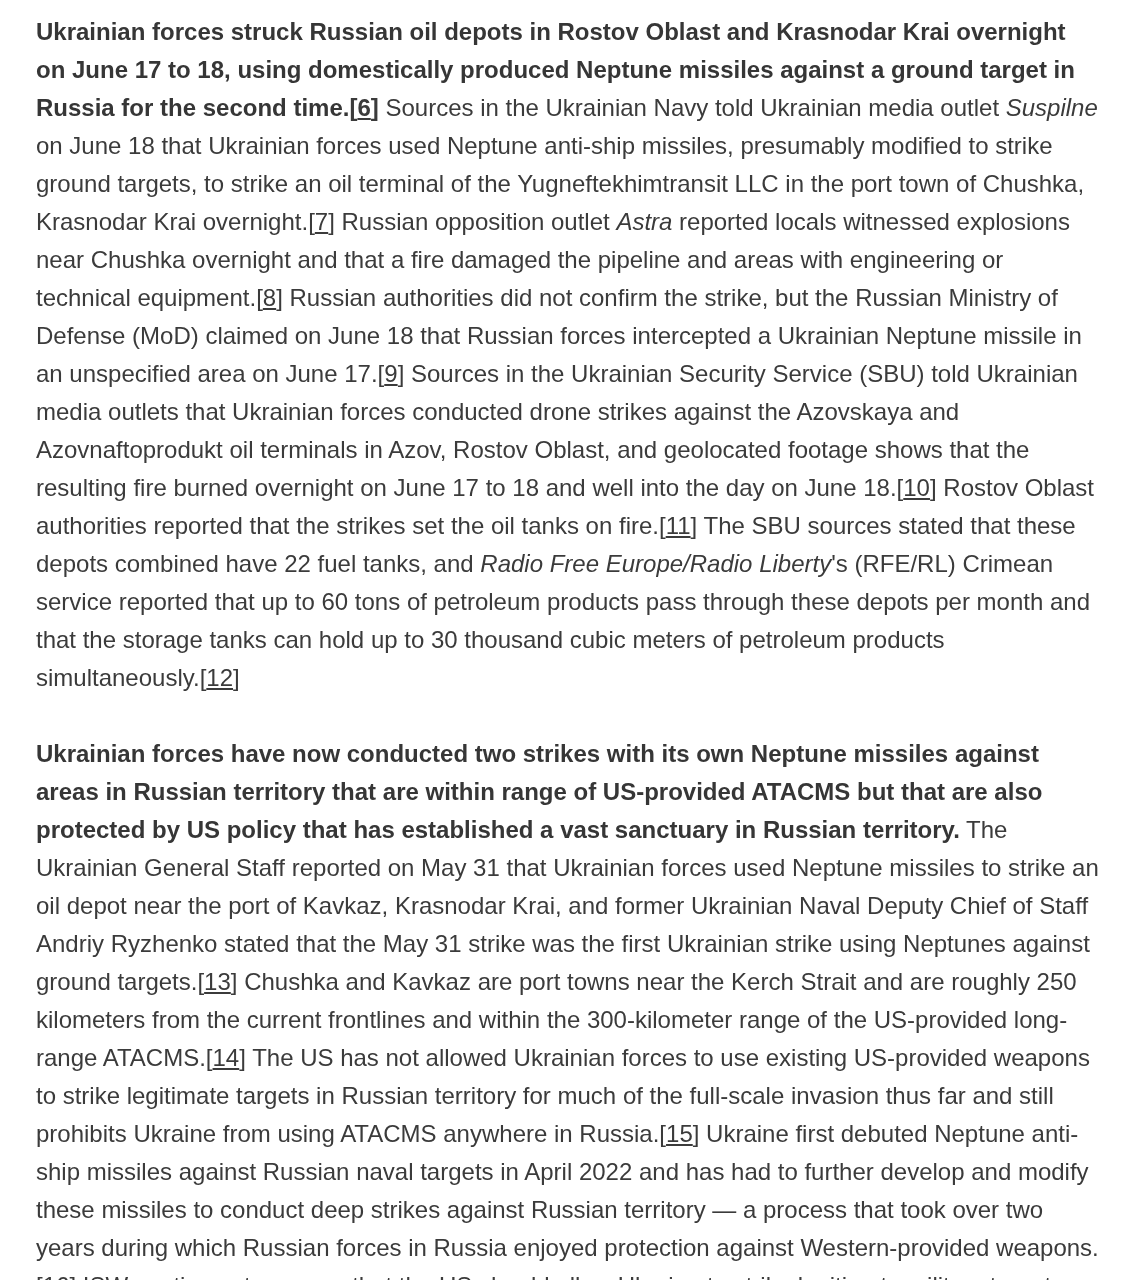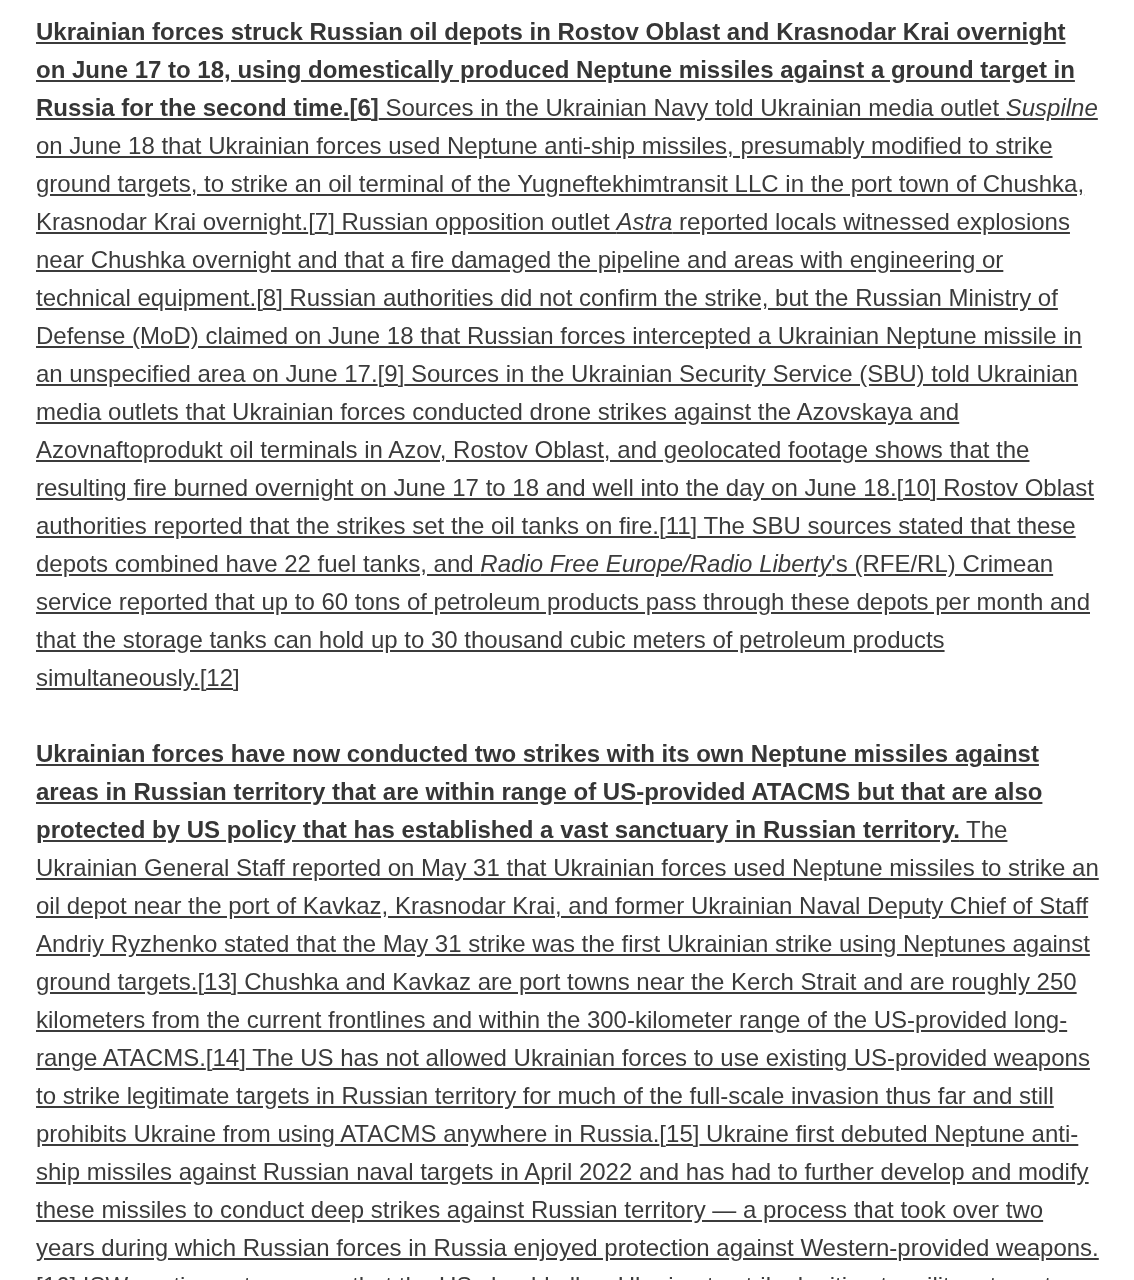--- a/index.html
+++ b/index.html
@@ -12,21 +12,20 @@
     width: 1134px;
     padding: 13px 35px 40px 36px;
     font-family: "Liberation Sans", sans-serif;
     font-size: 24px;
     line-height: 38px;
     color: #3b3b3b;
     background: #ffffff;
   }
   .para {
     margin: 0 0 38px 0;
-    text-decoration: underline;
   }
   .bold {
     font-weight: bold;
     color: #363636;
   }
   .italic {
     font-style: italic;
   }
   a.fn {
     color: inherit;

